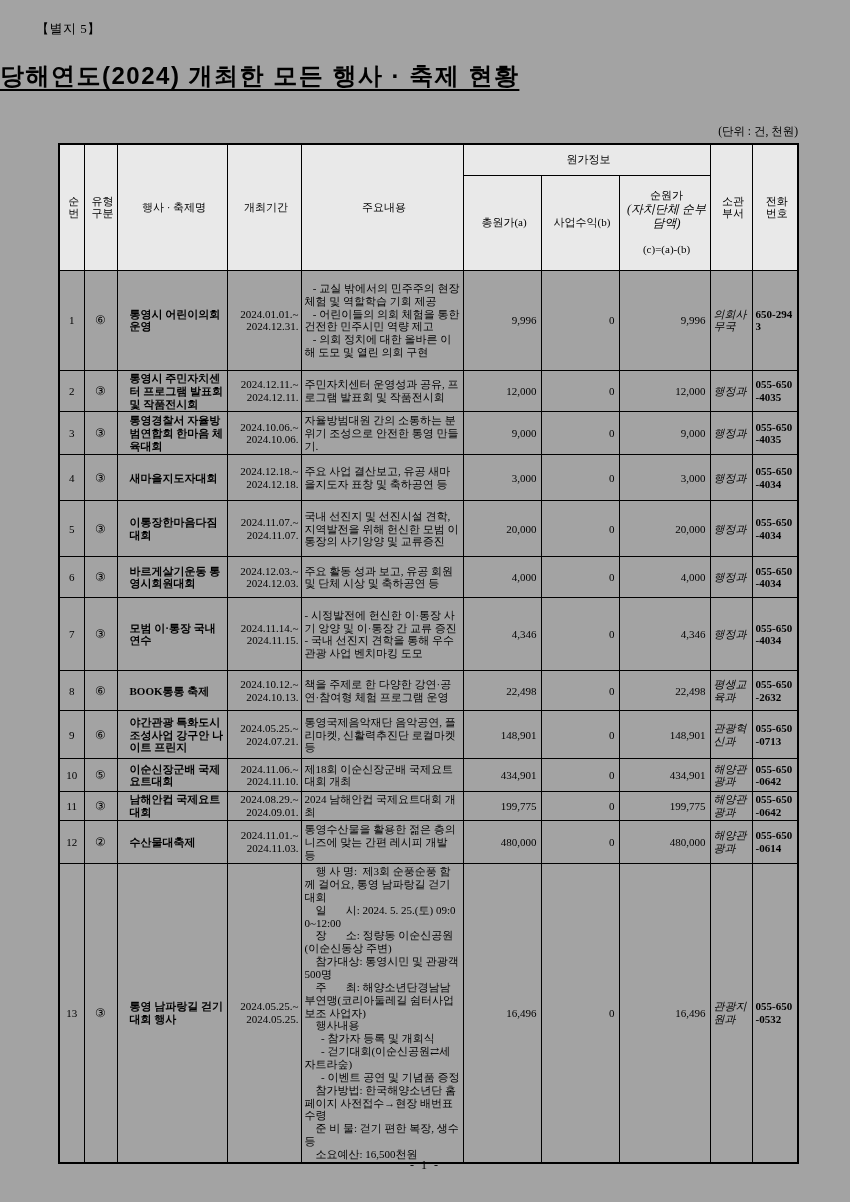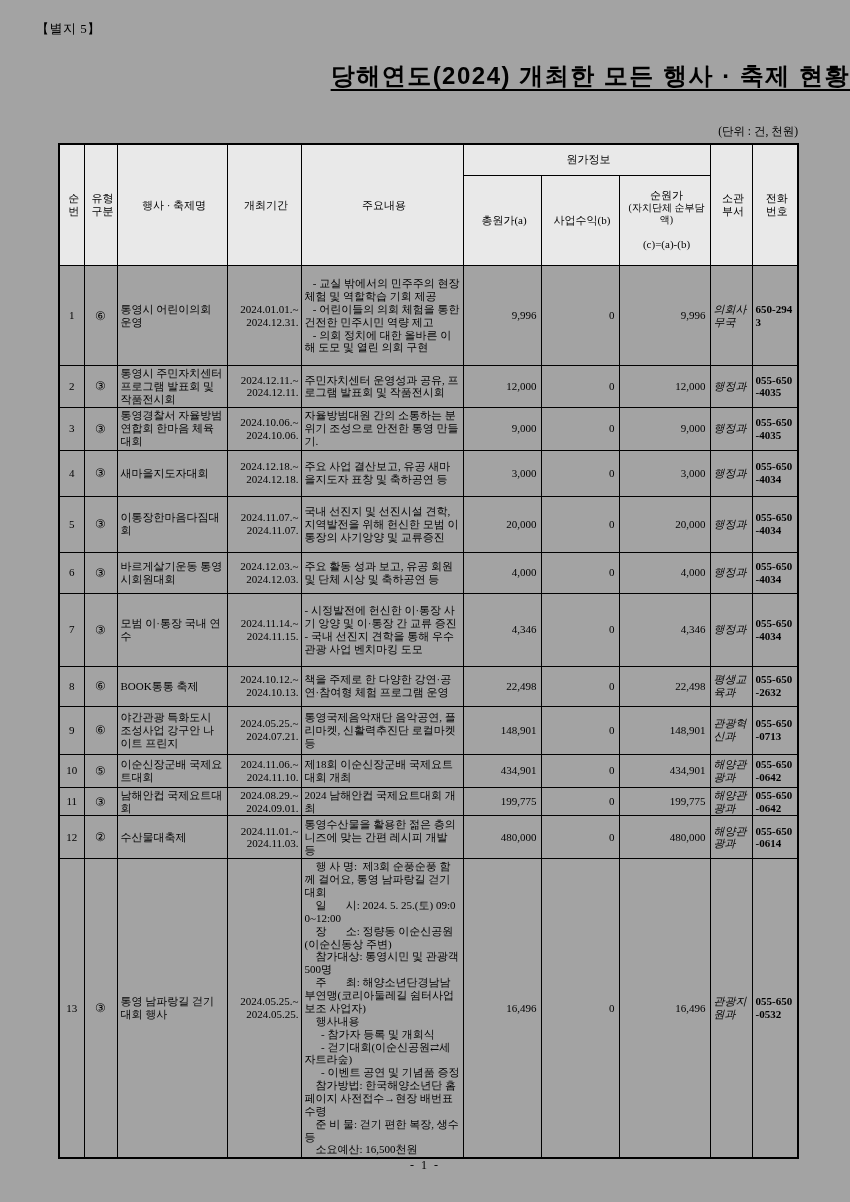--- a/index.html
+++ b/index.html
@@ -8,21 +8,21 @@
     font-family:"Liberation Serif","DejaVu Serif",serif;
     color:#000;
   }
   .sheet{position:relative;width:850px;height:1202px;background:#a3a3a3;overflow:hidden;}
   .corner-label{
     position:absolute;left:36px;top:20px;
     font-size:13px;letter-spacing:0.5px;
   }
   .doc-title{
     position:absolute;left:0;top:60px;width:100%;
-    text-align:right;font-size:24px;font-weight:bold;
+    text-align:left;font-size:24px;font-weight:bold;
     letter-spacing:1.5px;
     font-family:"Liberation Sans","DejaVu Sans",sans-serif;
   }
   .doc-title span{text-decoration:underline;text-underline-offset:5px;}
   .unit-note{
     position:absolute;top:124px;right:52px;
     font-size:11.5px;
   }
   table.main{
     position:absolute;left:58px;top:143px;
@@ -38,25 +38,25 @@
   }
   .main thead th{
     background:#e9e9e9;
     font-weight:normal;
     text-align:center;
     white-space:pre-line;
     padding-left:6px;
   }
   .main thead tr.h1{height:31px;}
   .main thead tr.h2{height:54px;}
-  .net-sub{display:block;font-size:10px;}
+  .net-sub{display:block;font-size:12px;font-style:italic;}
   .net-formula{display:block;font-size:11px;}
   td.col-no{text-align:center;}
   td.col-type{text-align:center;font-size:12px;}
-  td.col-name{text-align:left;word-break:break-all;padding-left:3px;}
+  td.col-name{text-align:left;word-break:break-all;padding-left:12px;font-weight:bold;}
   td.col-period{text-align:right;white-space:pre-line;}
   td.col-content{text-align:left;white-space:pre-wrap;word-break:break-all;padding-left:3px;}
   td.col-num{text-align:right;padding-right:4px;}
   td.col-dept{text-align:left;word-break:break-all;padding-left:3px;font-style:italic;}
   td.col-phone{text-align:left;word-break:break-all;padding-left:3px;font-weight:bold;}
   .page-number{
     position:absolute;left:0;top:1158px;width:100%;
     text-align:center;font-size:12px;letter-spacing:2px;
   }
 </style>

